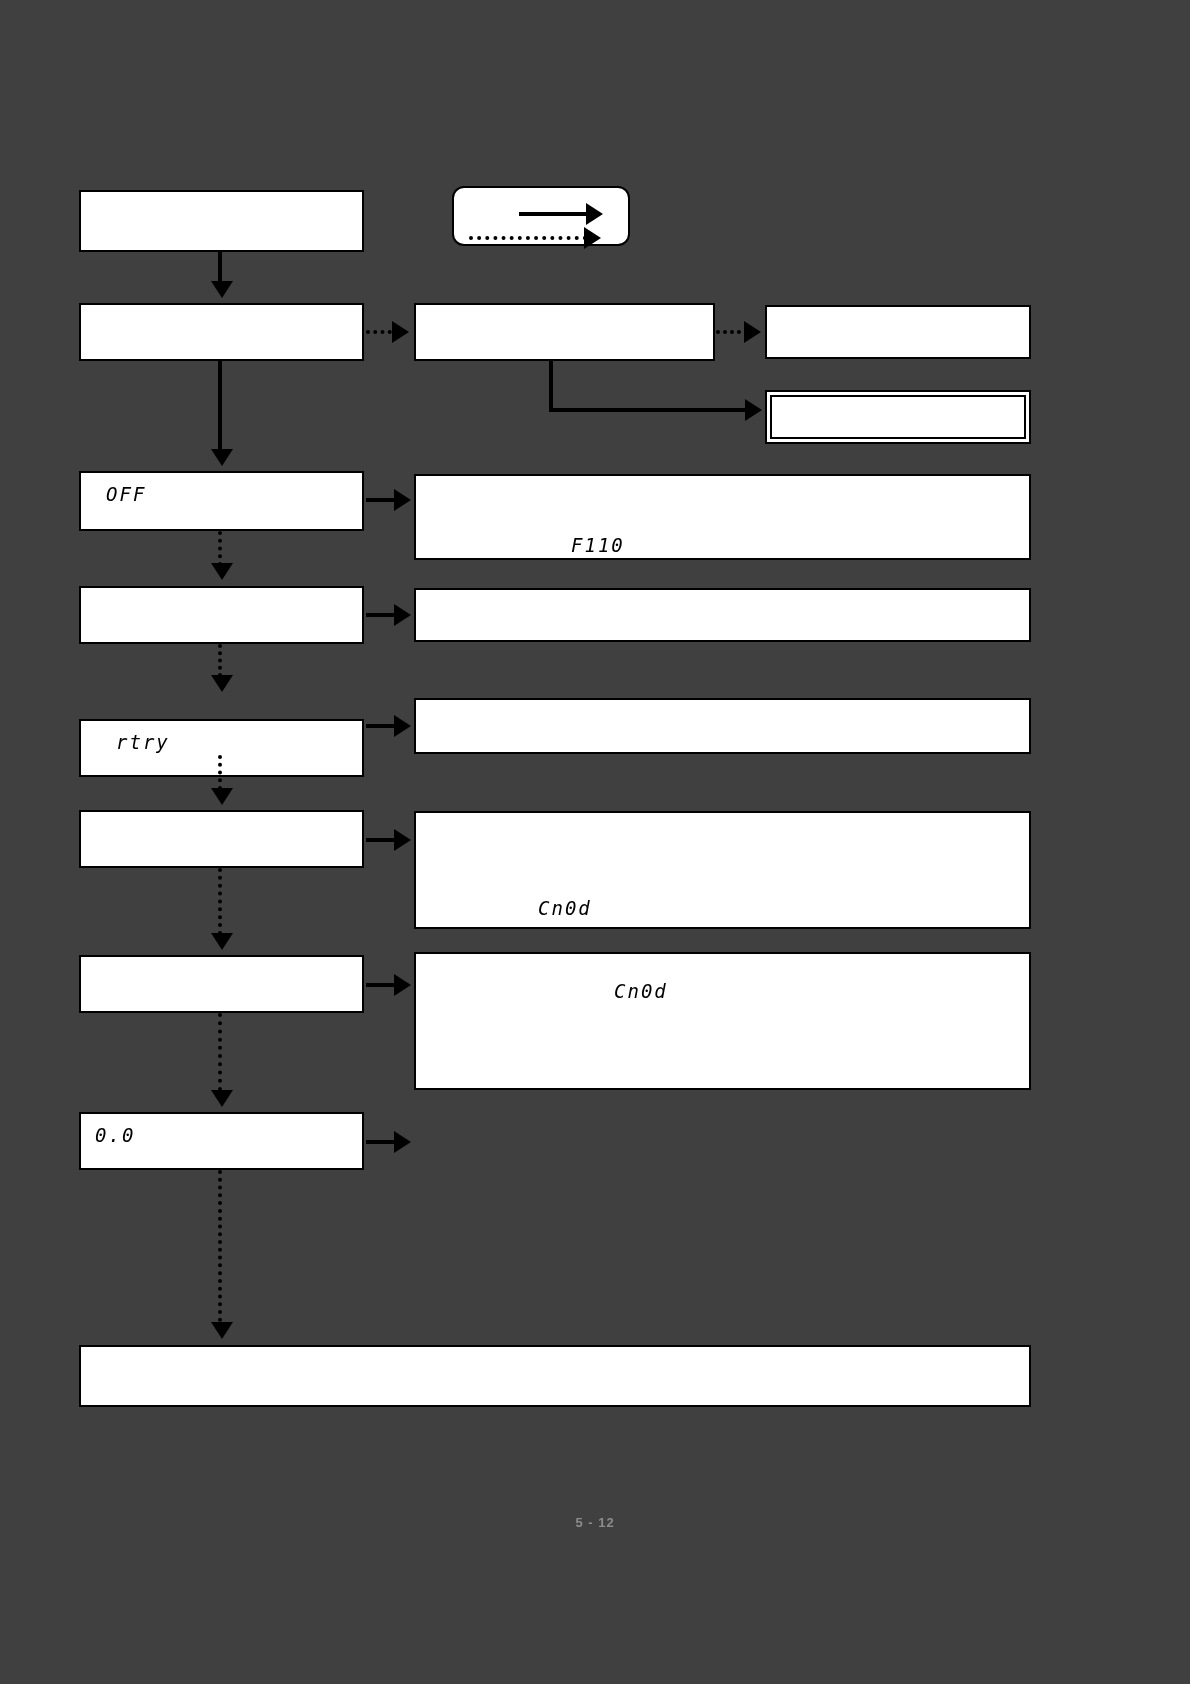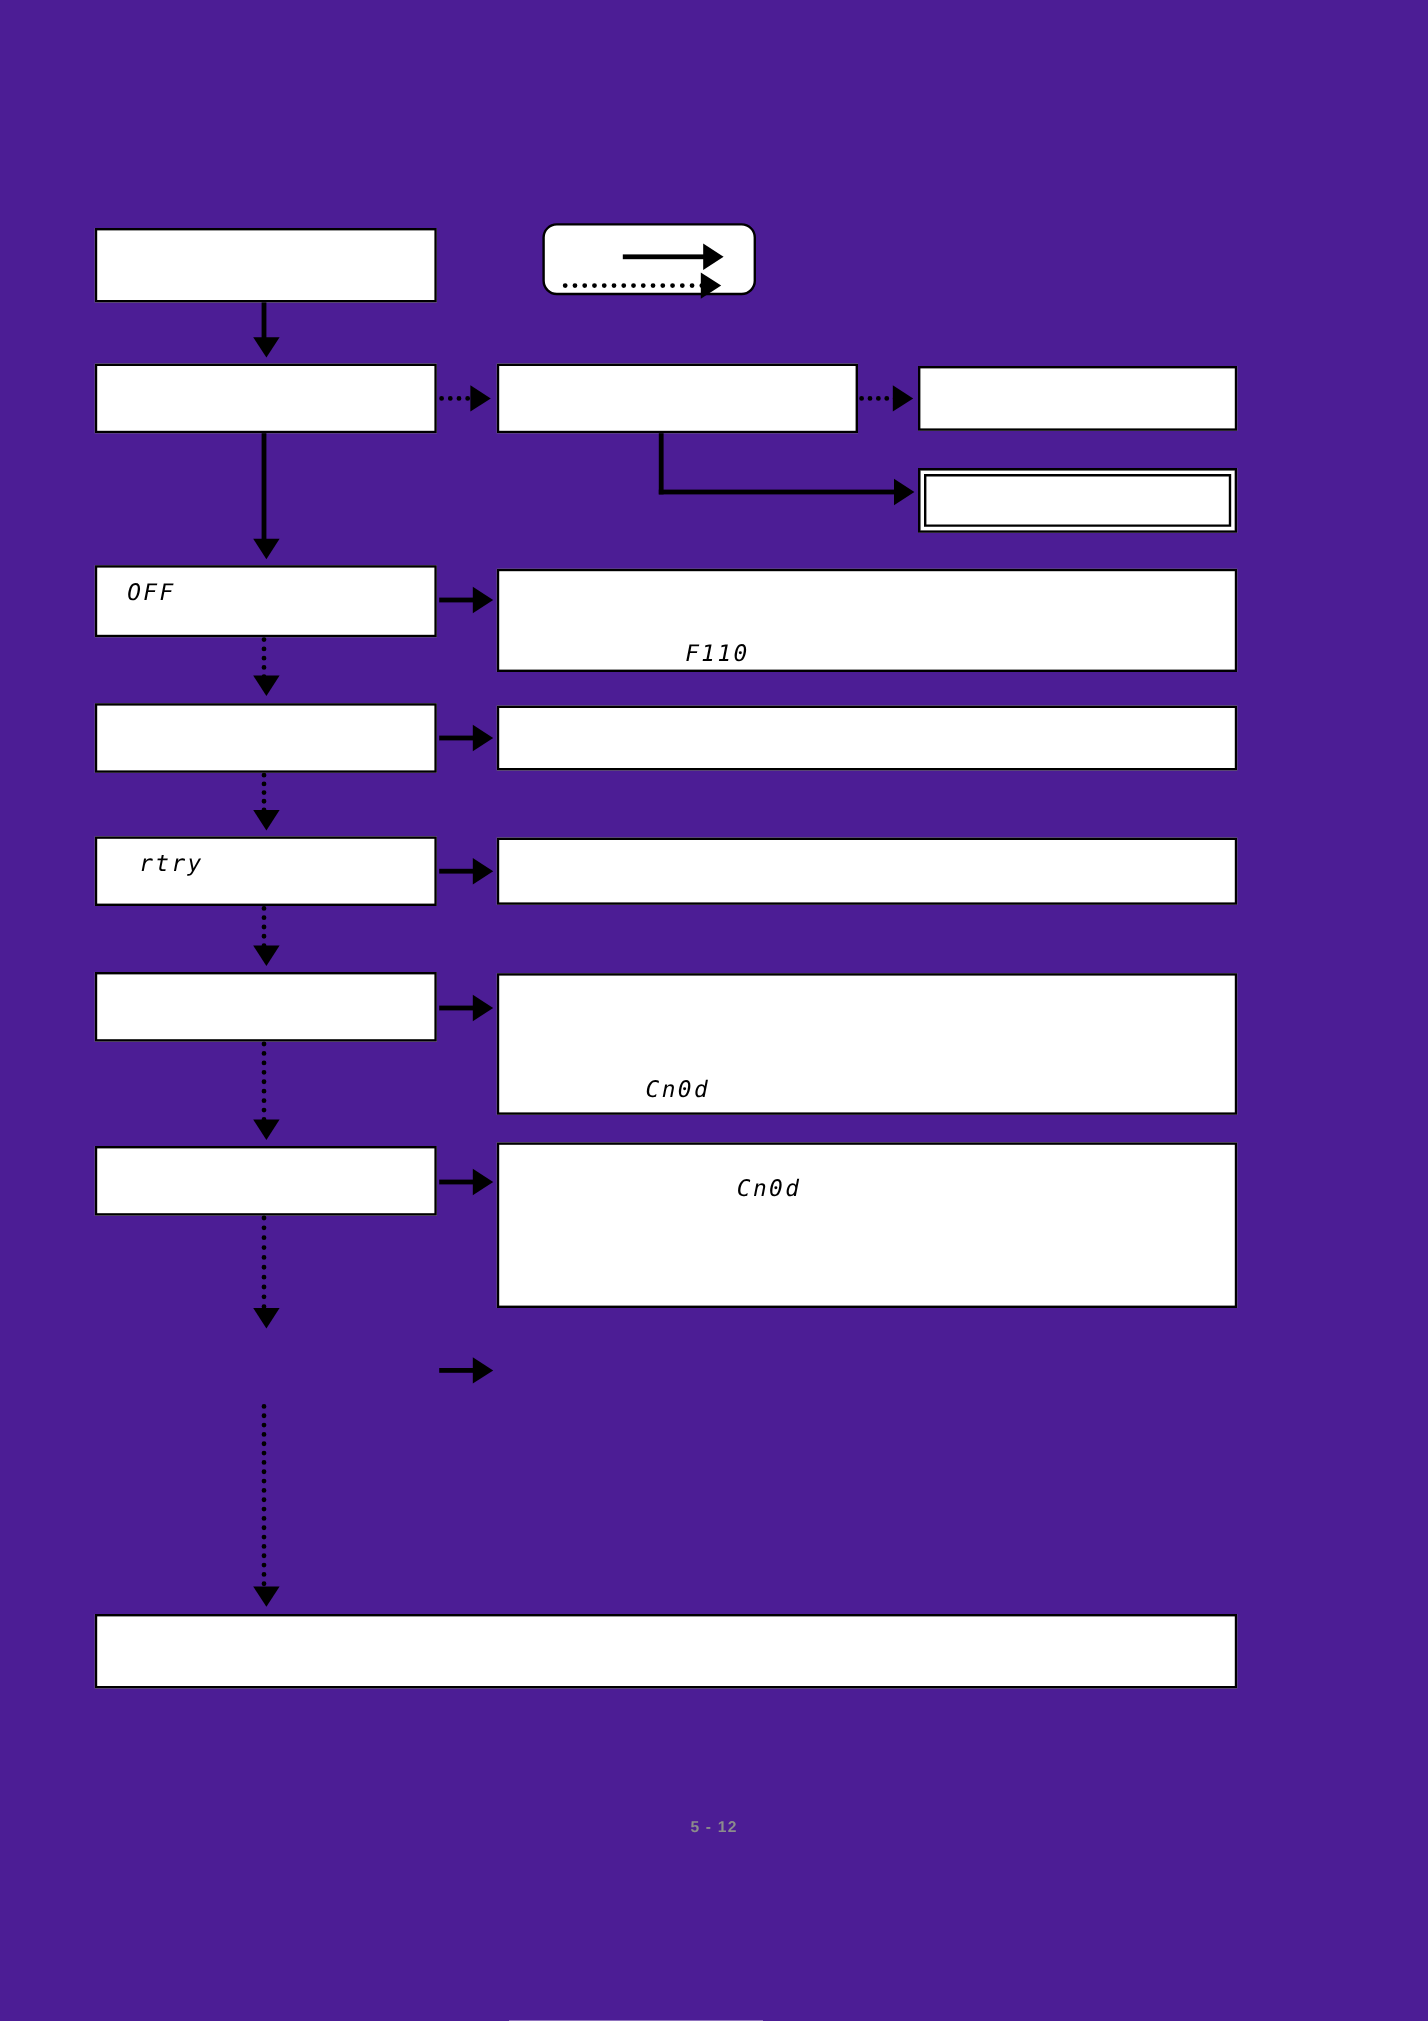--- a/index.html
+++ b/index.html
@@ -7,21 +7,21 @@
     padding: 0;
     background: #ffffff;
   }
   body {
     font-family: "Liberation Sans", sans-serif;
   }
   #page {
     position: relative;
     width: 1190px;
     height: 1684px;
-    background: #4c1d95;
+    background: #404040;
     overflow: hidden;
   }
 
   
   .box {
     position: absolute;
     box-sizing: border-box;
     border: 2px solid #000000;
     background: #ffffff;
   }
@@ -121,32 +121,35 @@
   </div>
 
   <div class="box" style="left:79px; top:471px; width:285px; height:60px;">
     <span class="lcd" style="left:25px; top:12px;">OFF</span>
   </div>
 
   <div class="box" style="left:79px; top:586px; width:285px; height:58px;">
     <span class="lcd" style="left:25px; top:12px;"></span>
   </div>
 
-  <div class="box" style="left:79px; top:697px; width:285px; height:58px;">
+  <div class="box" style="left:79px; top:719px; width:285px; height:58px;">
     <span class="lcd" style="left:35px; top:12px;">rtry</span>
   </div>
 
   <div class="box" style="left:79px; top:810px; width:285px; height:58px;">
     <span class="lcd" style="left:25px; top:12px;"></span>
   </div>
 
   <div class="box" style="left:79px; top:955px; width:285px; height:58px;">
     <span class="lcd" style="left:25px; top:12px;"></span>
   </div>
 
+  <div class="box" style="left:79px; top:1112px; width:285px; height:58px;">
+    <span class="lcd" style="left:14px; top:12px;">0.0</span>
+  </div>
 
   <div class="box" style="left:79px; top:1345px; width:952px; height:62px;">
     <span class="lcd" style="left:18px; top:18px;"></span>
   </div>
 
   <div class="box" style="left:414px; top:303px; width:301px; height:58px;">
     <span class="lcd" style="left:18px; top:16px;"></span>
   </div>
 
   <div class="box" style="left:765px; top:305px; width:266px; height:54px;">

